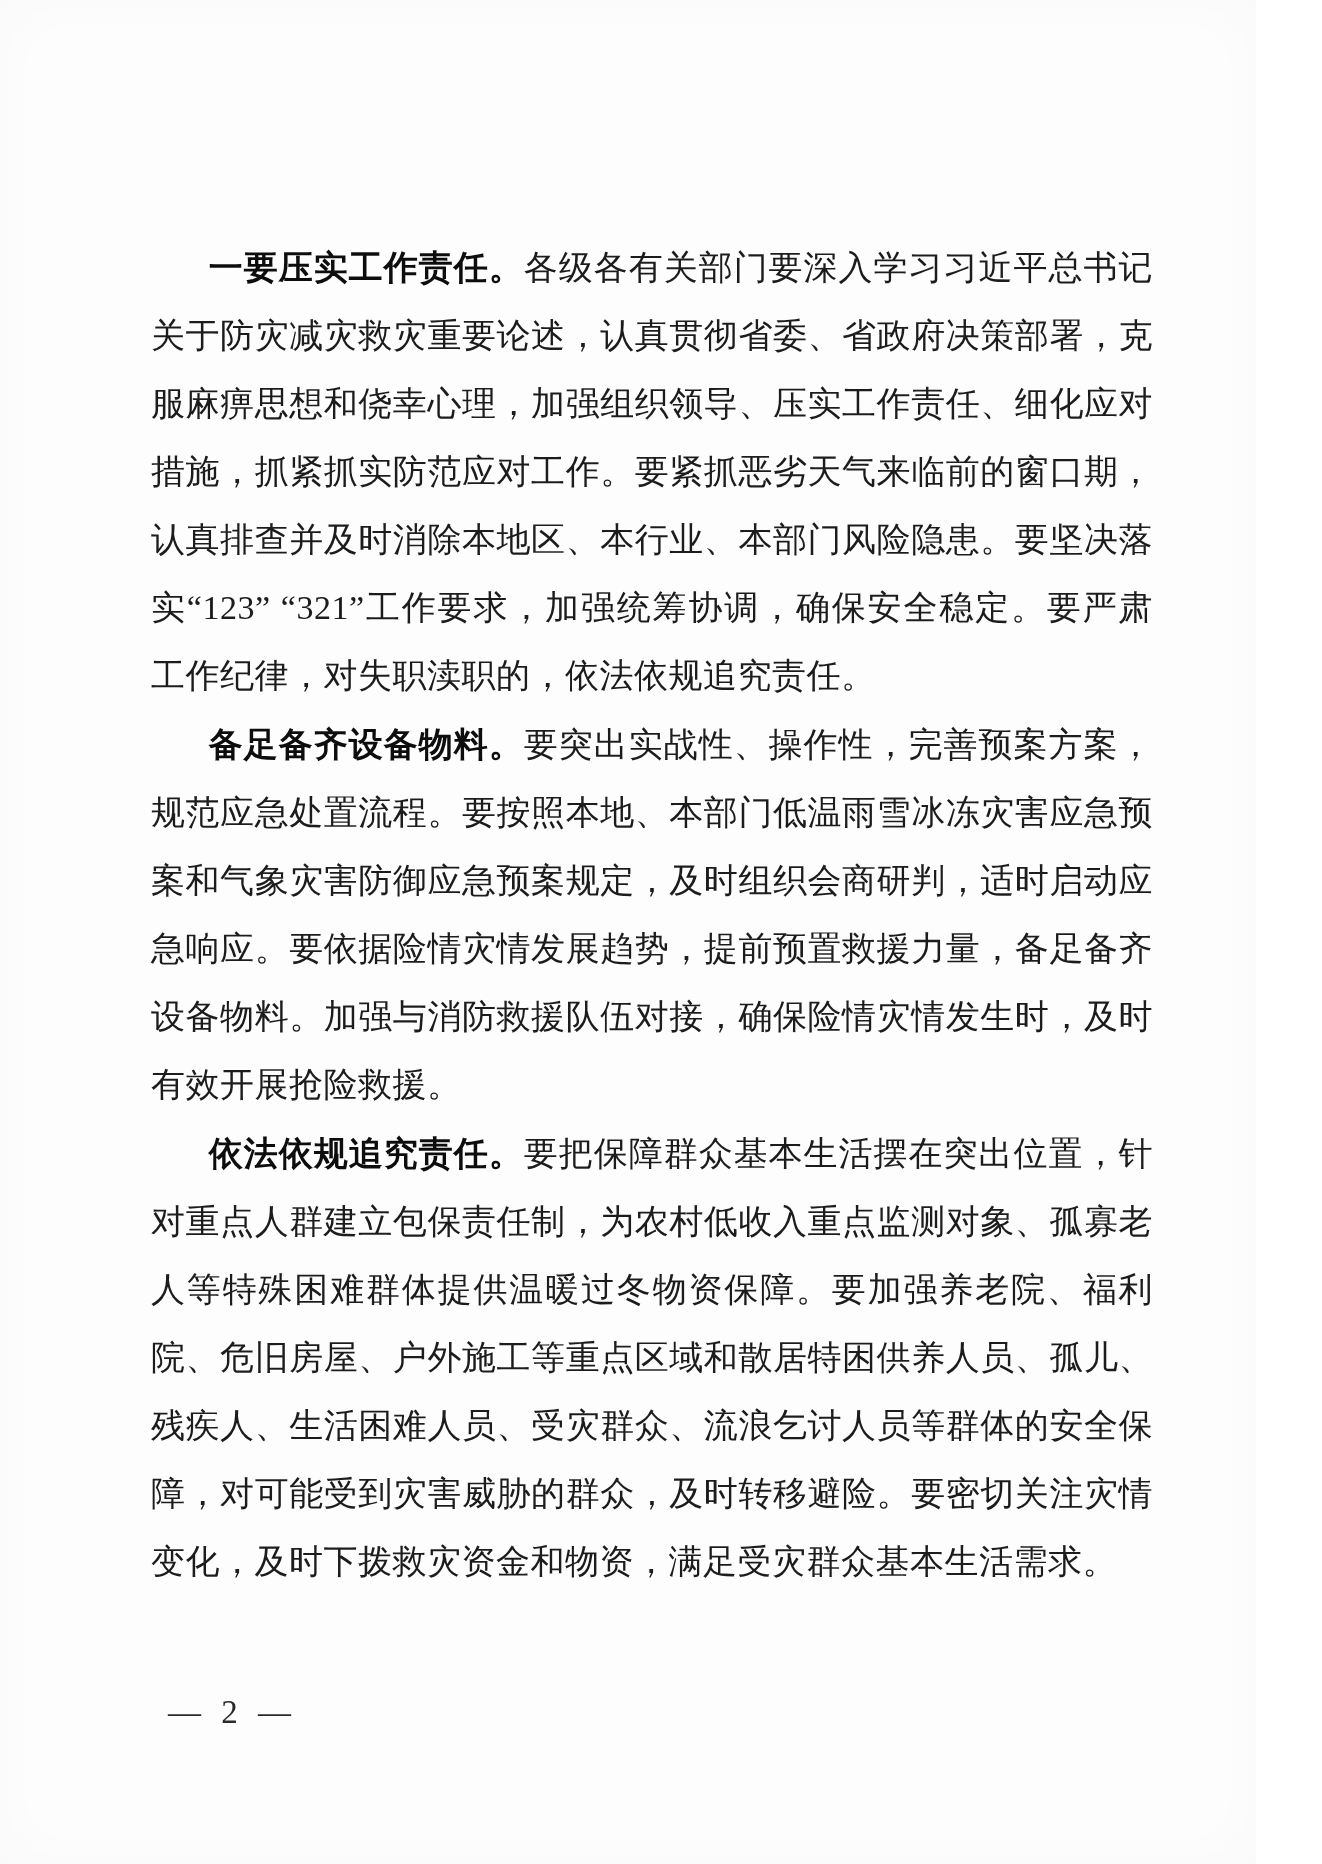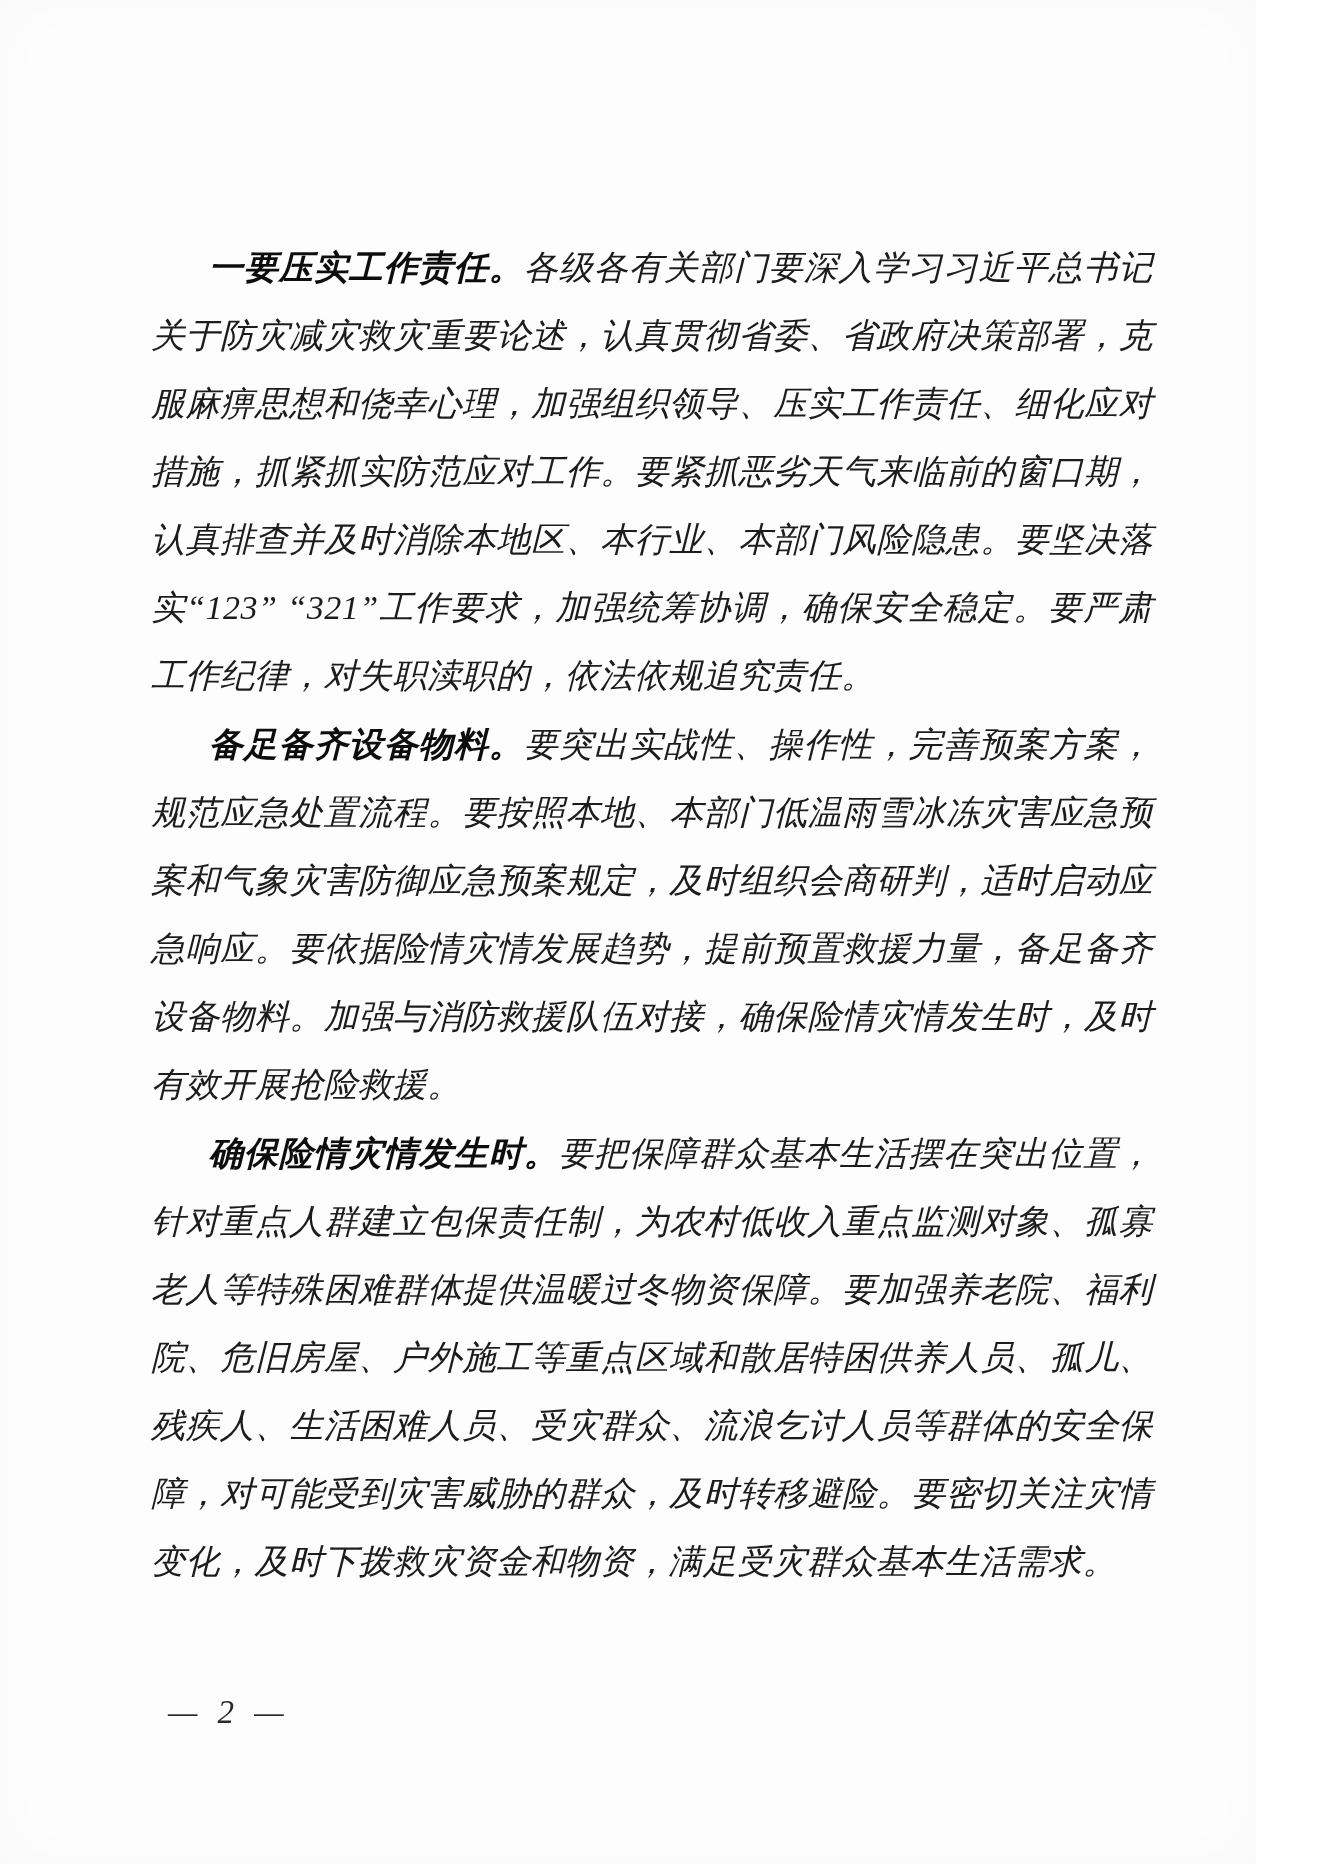--- a/index.html
+++ b/index.html
@@ -7,21 +7,20 @@
     padding: 0;
     background: #ffffff;
   }
   .page {
     position: relative;
     width: 1256px;
     height: 1864px;
     background: #fdfdfd;
     overflow: hidden;
     font-family: "Liberation Serif", "DejaVu Serif", serif;
-    font-style: italic;
   }
   
   .page::after {
     content: "";
     position: absolute;
     inset: 0;
     pointer-events: none;
     box-shadow: inset 0 0 60px rgba(0,0,0,0.02);
   }
   .doc-body {
@@ -64,19 +63,19 @@
 <body>
 
 <div class="page">
 
   <div class="doc-body">
 
     <p><span class="para-heading">一要压实工作责任。</span><span class="para-body">各级各有关部门要深入学习习近平总书记关于防灾减灾救灾重要论述，认真贯彻省委、省政府决策部署，克服麻痹思想和侥幸心理，加强组织领导、压实工作责任、细化应对措施，抓紧抓实防范应对工作。要紧抓恶劣天气来临前的窗口期，认真排查并及时消除本地区、本行业、本部门风险隐患。要坚决落实“123” “321”工作要求，加强统筹协调，确保安全稳定。要严肃工作纪律，对失职渎职的，依法依规追究责任。</span></p>
 
     <p><span class="para-heading">备足备齐设备物料。</span><span class="para-body">要突出实战性、操作性，完善预案方案，规范应急处置流程。要按照本地、本部门低温雨雪冰冻灾害应急预案和气象灾害防御应急预案规定，及时组织会商研判，适时启动应急响应。要依据险情灾情发展趋势，提前预置救援力量，备足备齐设备物料。加强与消防救援队伍对接，确保险情灾情发生时，及时有效开展抢险救援。</span></p>
 
-    <p><span class="para-heading">确保险情灾情发生时。</span><span class="para-body">要把保障群众基本生活摆在突出位置，针对重点人群建立包保责任制，为农村低收入重点监测对象、孤寡老人等特殊困难群体提供温暖过冬物资保障。要加强养老院、福利院、危旧房屋、户外施工等重点区域和散居特困供养人员、孤儿、残疾人、生活困难人员、受灾群众、流浪乞讨人员等群体的安全保障，对可能受到灾害威胁的群众，及时转移避险。要密切关注灾情变化，及时下拨救灾资金和物资，满足受灾群众基本生活需求。</span></p>
+    <p><span class="para-heading">依法依规追究责任。</span><span class="para-body">要把保障群众基本生活摆在突出位置，针对重点人群建立包保责任制，为农村低收入重点监测对象、孤寡老人等特殊困难群体提供温暖过冬物资保障。要加强养老院、福利院、危旧房屋、户外施工等重点区域和散居特困供养人员、孤儿、残疾人、生活困难人员、受灾群众、流浪乞讨人员等群体的安全保障，对可能受到灾害威胁的群众，及时转移避险。要密切关注灾情变化，及时下拨救灾资金和物资，满足受灾群众基本生活需求。</span></p>
 
   </div>
 
   <div class="page-footer">— 2 —</div>
 
 </div>
 
 </body></html>

